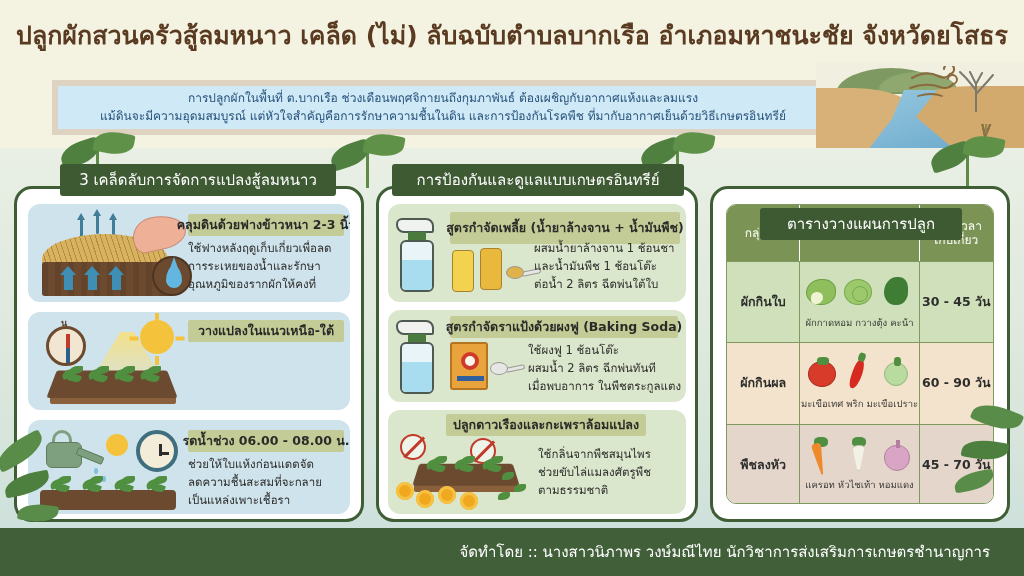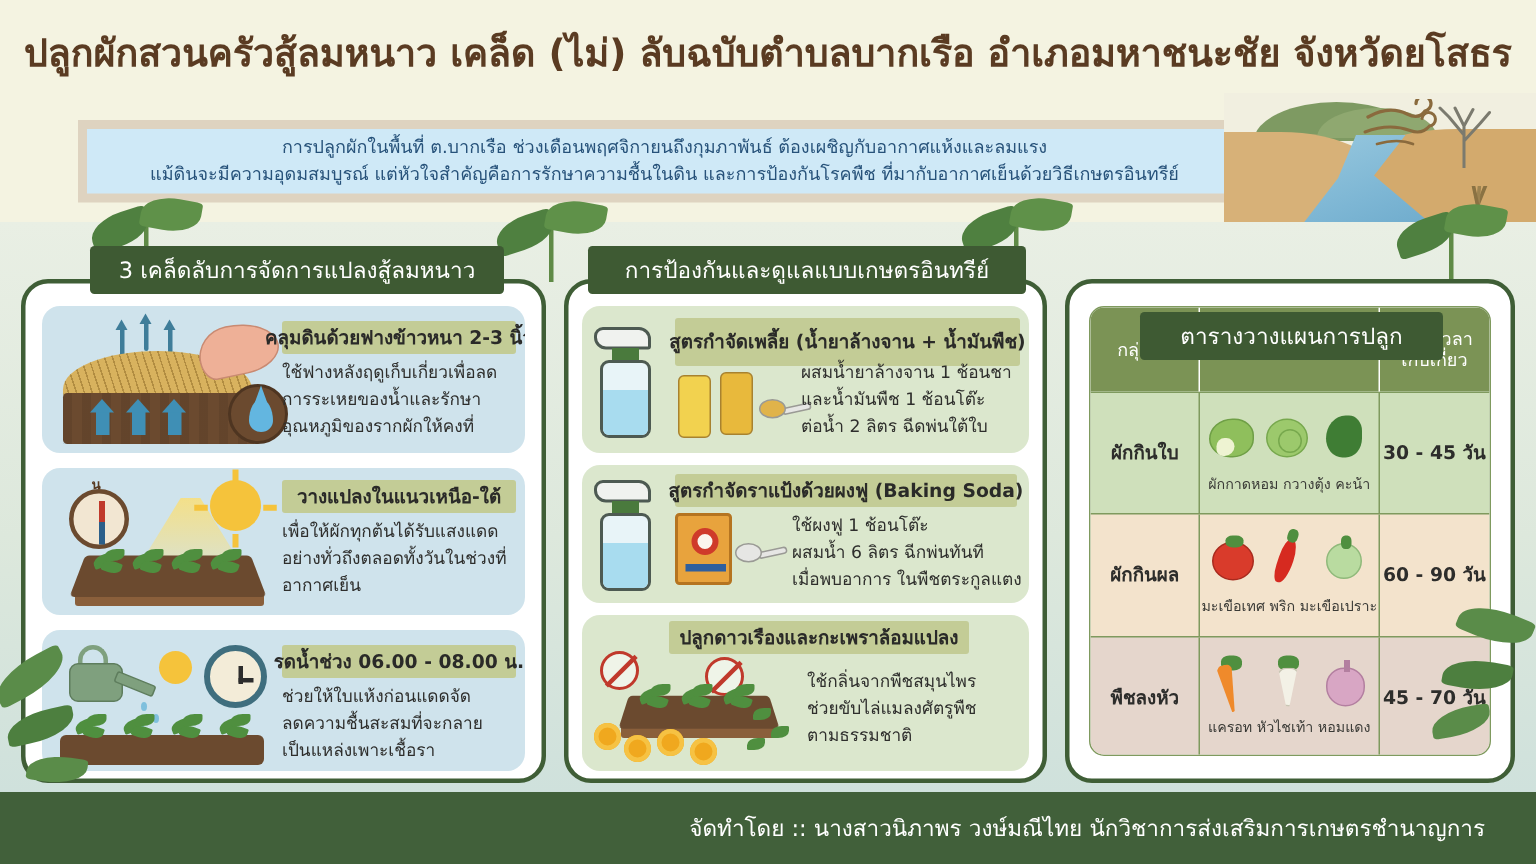--- a/index.html
+++ b/index.html
@@ -422,25 +422,20 @@
           <div class="pl" style="left:8px;top:2px;"></div>
           <div class="pl" style="left:6px;top:10px;transform:rotate(20deg)"></div>
         </div>
       <div class="plant" style="left:106px;bottom:22px;">
           <div class="pl" style="left:0;top:6px;transform:rotate(-20deg)"></div>
           <div class="pl" style="left:8px;top:2px;"></div>
           <div class="pl" style="left:6px;top:10px;transform:rotate(20deg)"></div>
         </div>
     </div>
     <div class="card-head" style="left:160px; top:8px; width:156px; height:22px;">วางแปลงในแนวเหนือ-ใต้</div>
-    <div class="card-body" style="left:160px; top:34px; width:164px;">
-      <div>เพื่อให้ผักทุกต้นได้รับแสงแดด</div>
-      <div>อย่างทั่วถึงตลอดทั้งวันในช่วงที่</div>
-      <div>อากาศเย็น</div>
-    </div>
   </div>
 
   <div class="card blue" style="left:28px; top:420px; width:322px; height:94px;">
     <div class="art" style="left:6px; top:4px; width:150px; height:88px;">
       <div class="can-handle" style="left:18px; top:6px;"></div>
       <div class="can-body" style="left:12px; top:18px;"></div>
       <div class="can-spout" style="left:42px; top:28px;"></div>
       <div class="wdrop" style="left:60px; top:44px;"></div>
       <div class="wdrop" style="left:68px; top:52px;"></div>
       <div class="wdrop" style="left:58px; top:56px;"></div>
@@ -514,21 +509,21 @@
       <div class="o"></div>
         <div class="bar"></div>
     </div>
     <div class="spoon" style="left:102px; top:52px;">
       <div class="handle"></div>
         <div class="bowl"></div>
     </div>
     <div class="card-head" style="left:62px; top:6px; width:228px; height:22px;">สูตรกำจัดราแป้งด้วยผงฟู (Baking Soda)</div>
     <div class="card-body" style="left:140px; top:32px; width:156px;">
       <div>ใช้ผงฟู 1 ช้อนโต๊ะ</div>
-      <div>ผสมน้ำ 6 ลิตร ฉีกพ่นทันที</div>
+      <div>ผสมน้ำ 2 ลิตร ฉีกพ่นทันที</div>
       <div>เมื่อพบอาการ ในพืชตระกูลแตง</div>
     </div>
   </div>
 
   <div class="card green" style="left:388px; top:410px; width:298px; height:104px;">
     <div class="art" style="left:6px; top:24px; width:150px; height:76px;">
       <div class="noinsect" style="left:6px; top:0px;"></div>
       <div class="noinsect" style="left:76px; top:4px;"></div>
       <div class="bed-frame" style="left:20px; bottom:18px; width:104px;"></div>
       <div class="bed" style="left:22px; bottom:24px; width:100px; height:24px;"></div>

